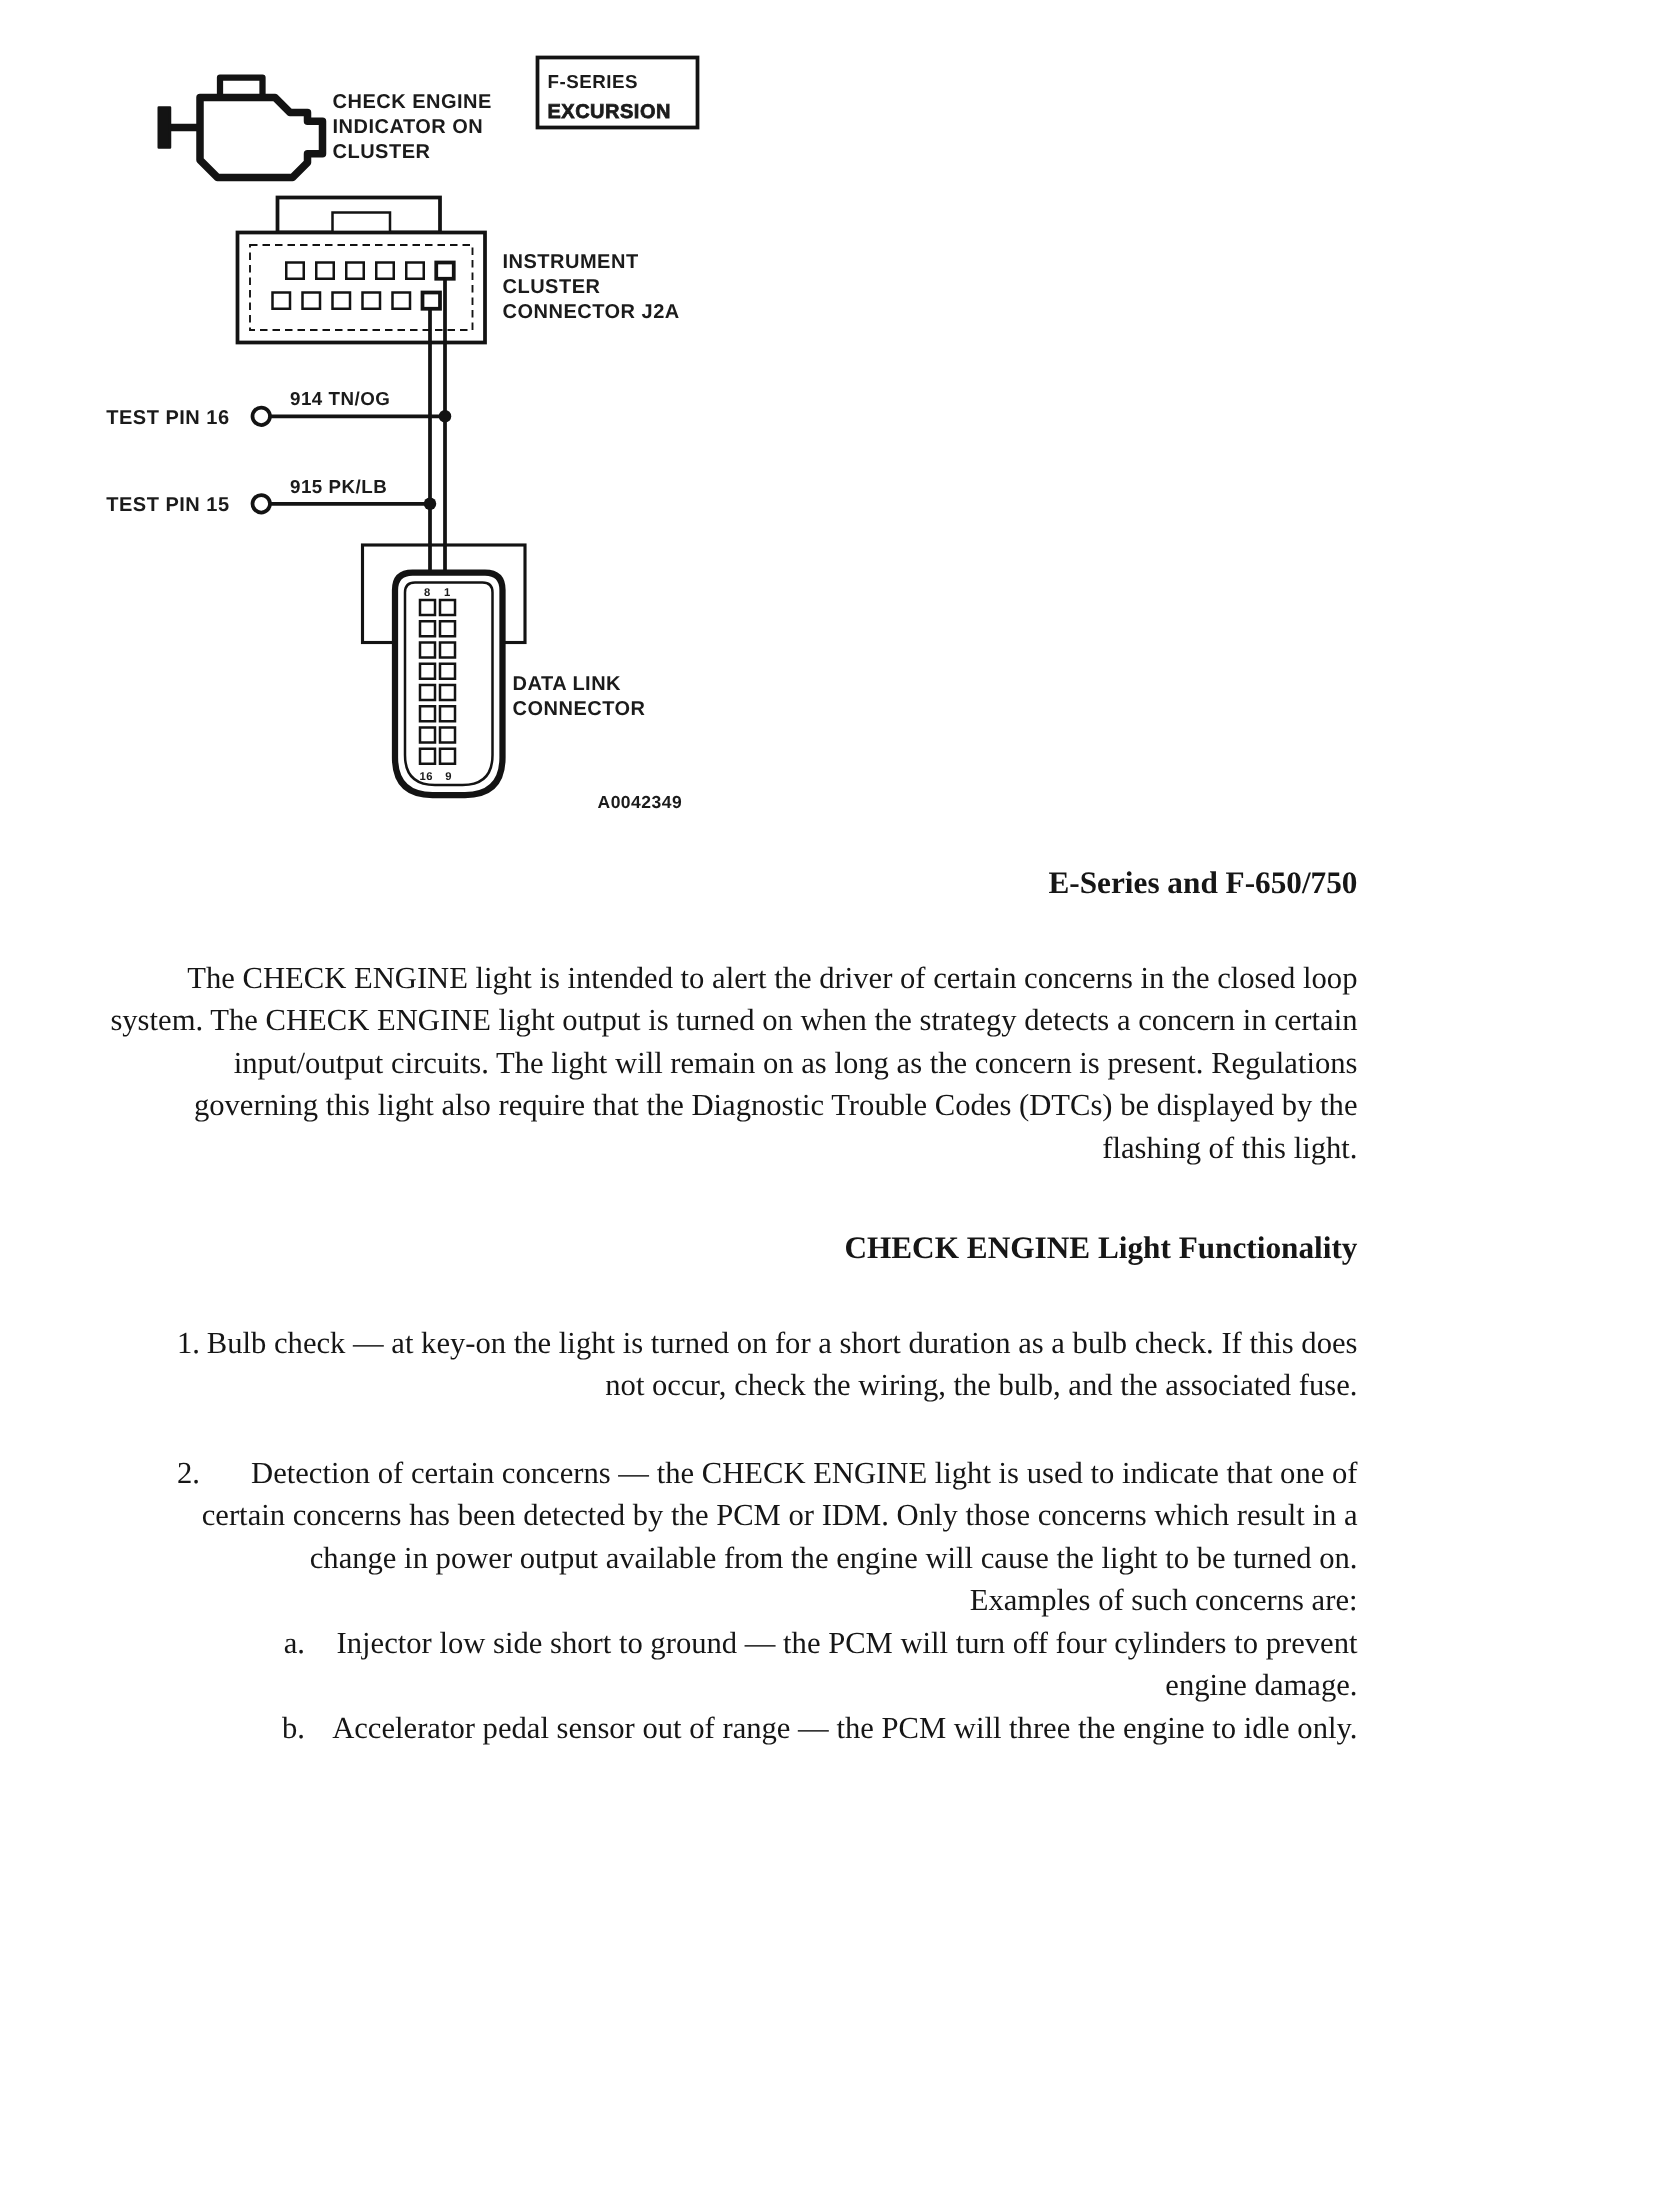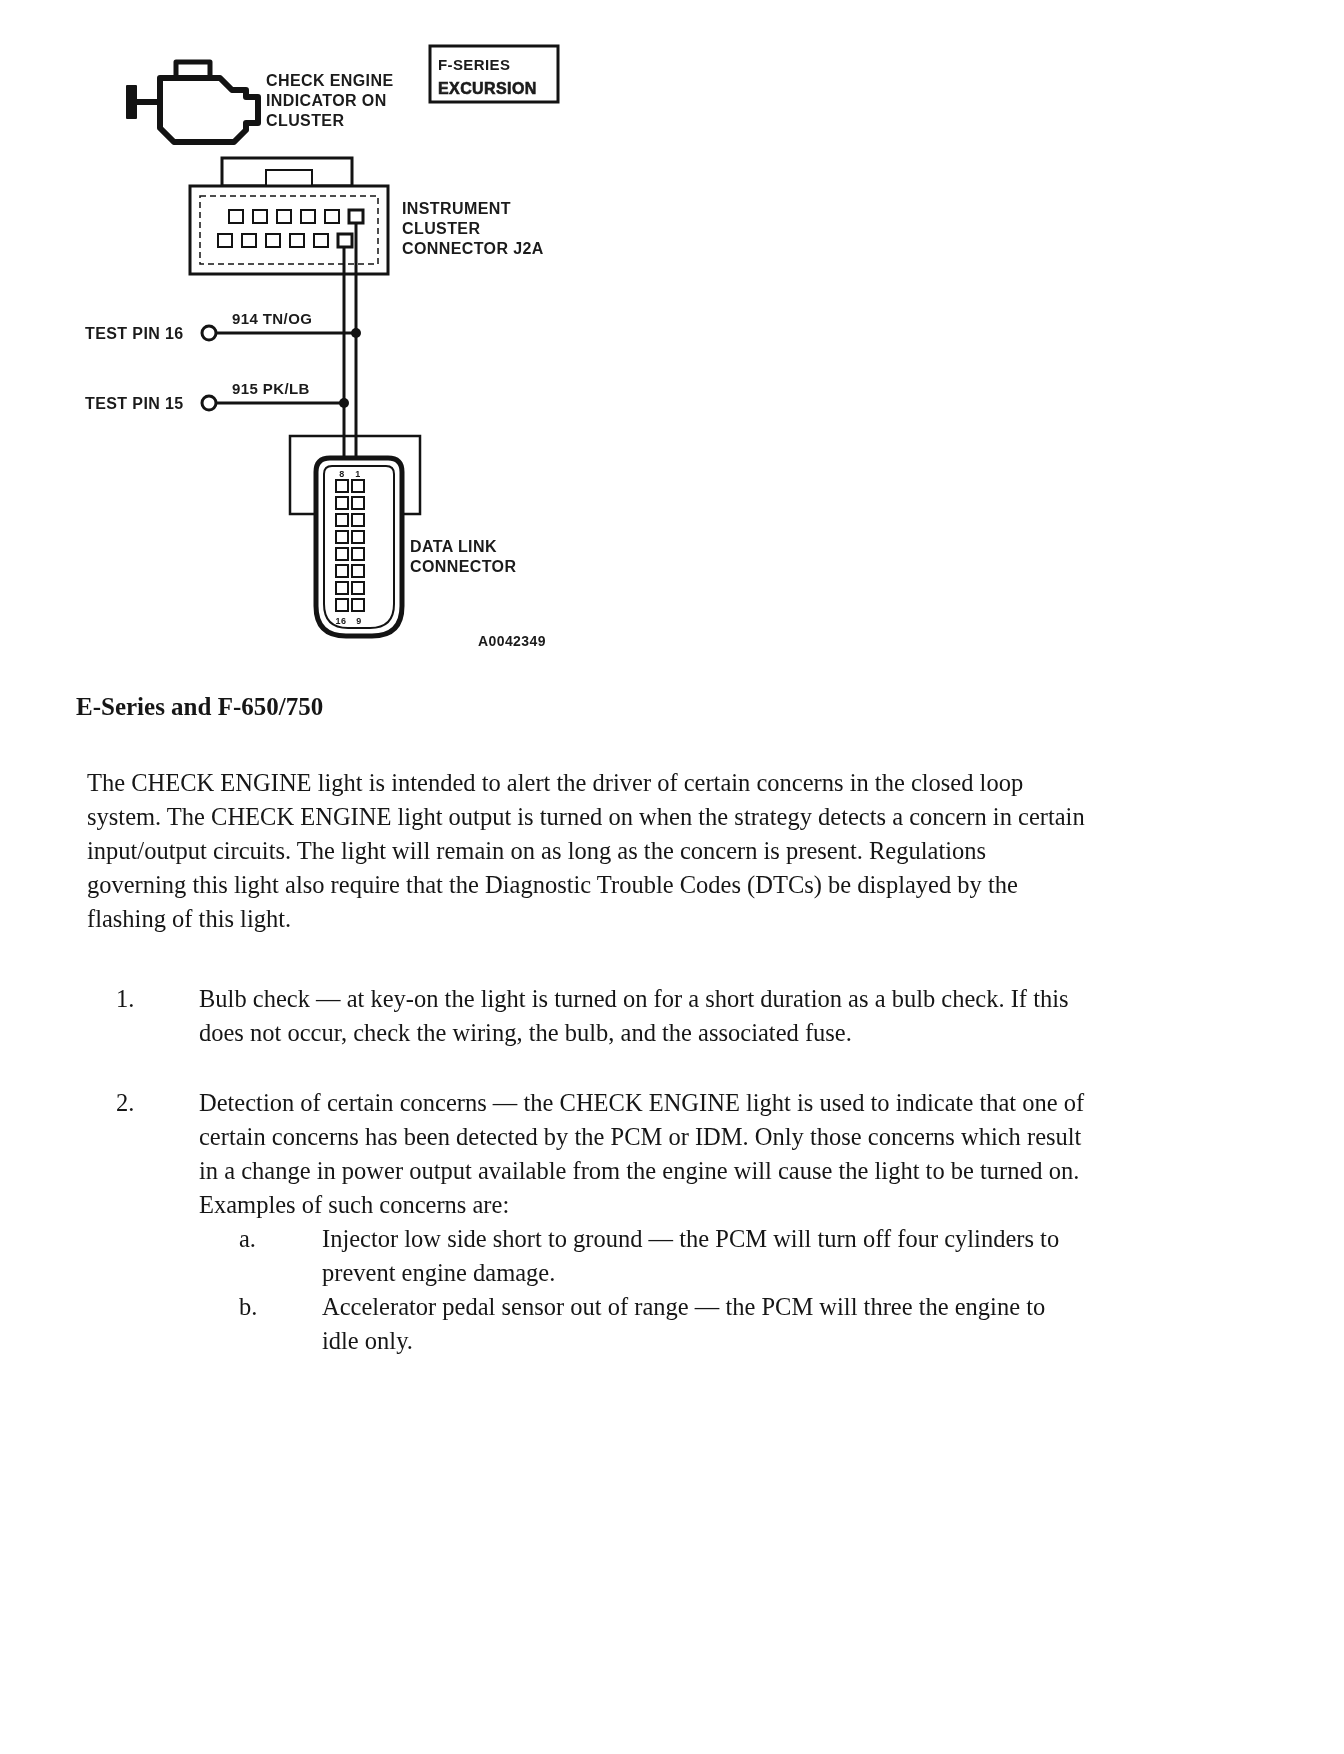--- a/index.html
+++ b/index.html
@@ -23,31 +23,32 @@
   .lbl15{font-size:15px;}
   .fig{font-size:14px;font-weight:700;}
   .pinnum{font-size:9px;font-weight:700;}
   .content{
     position:absolute;
     top:690px;
     left:76px;
     width:1010px;
     font-size:24.5px;
     line-height:34px;
+    text-align:right;
   }
   .head{
     font-size:25px;
     font-weight:bold;
     margin:0 0 42px 0;
   }
   .para{margin:0 0 46px 11px;}
   .olist{padding-left:40px;margin-top:14px;}
   .li{display:flex;margin-bottom:36px;}
   .li .num{flex:0 0 44px;}
-  .li-body{flex:1 1 auto;margin-left:39px;}
+  .li-body{flex:1 1 auto;}
   .sublist{margin-left:40px;margin-top:0;}
   .sublist .li{margin-bottom:0;}
 </style>
 </head>
 <body>
 
 <div class="page">
 
   <svg class="diagram" width="1344" height="660" viewBox="0 0 1344 660">
 
@@ -157,20 +158,21 @@
 
     <text class="fig dtext" x="478" y="646">A0042349</text>
   </svg>
 
   <div class="content">
 
     <div class="head">E-Series and F-650/750</div>
 
     <p class="para">The CHECK ENGINE light is intended to alert the driver of certain concerns in the closed loop system. The CHECK ENGINE light output is turned on when the strategy detects a concern in certain input/output circuits. The light will remain on as long as the concern is present. Regulations governing this light also require that the Diagnostic Trouble Codes (DTCs) be displayed by the flashing of this light.</p>
 
+    <div class="head">CHECK ENGINE Light Functionality</div>
 
 
     <div class="olist">
 
       <div class="li">
         <span class="num">1.</span>
         <div class="li-body">
           <span>Bulb check — at key-on the light is turned on for a short duration as a bulb check. If this does not occur, check the wiring, the bulb, and the associated fuse.</span>
         </div>
       </div>

